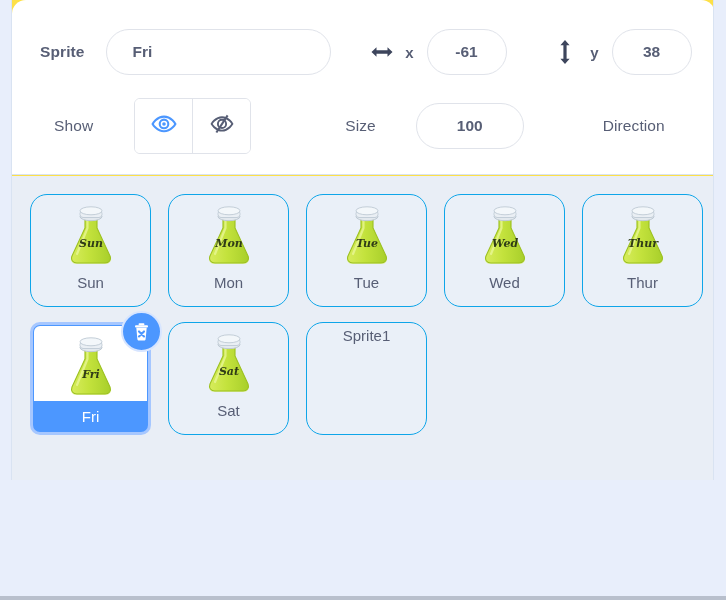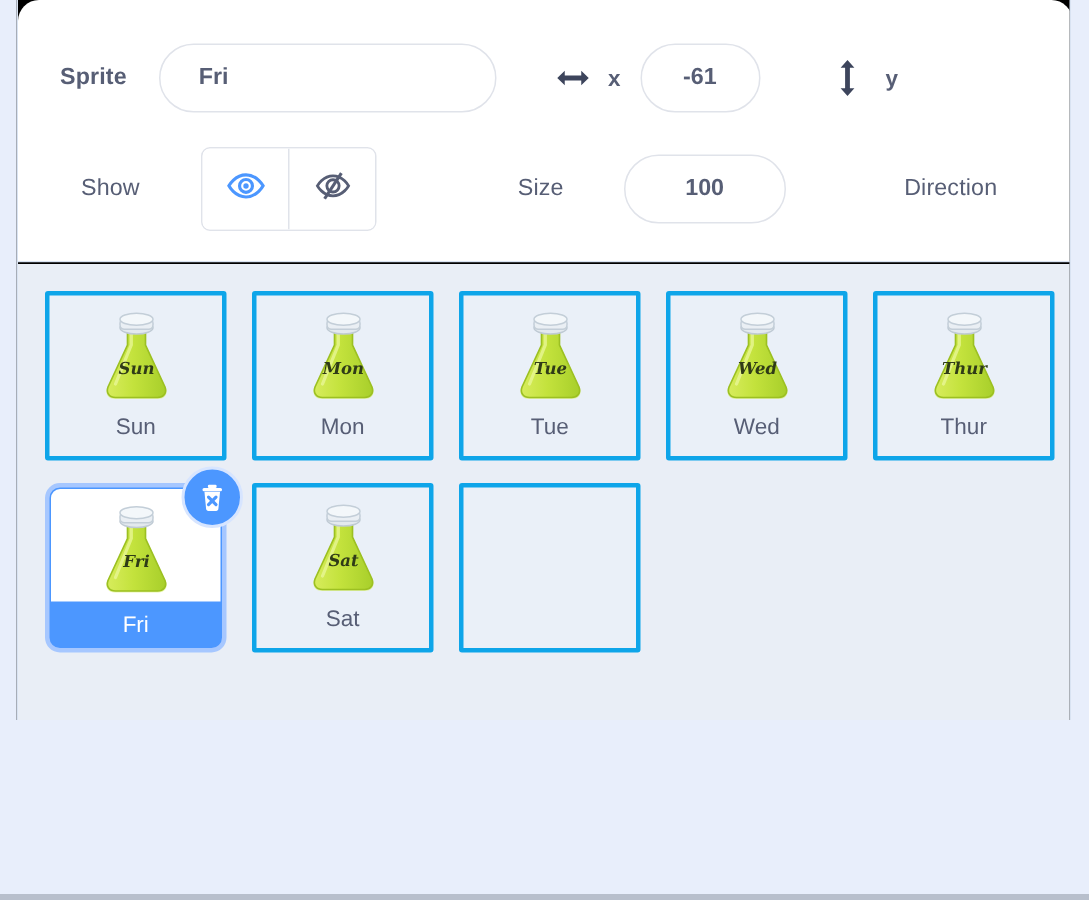--- a/index.html
+++ b/index.html
@@ -15,21 +15,21 @@
     position: relative;
   }
 
   
   #sprite-pane {
     position: absolute;
     left: 11px;
     top: 0;
     width: 703px;
     height: 480px;
-    background: #000000;
+    background: #fde047;
     border-left: 1px solid #d9e3f2;
     border-right: 1px solid #d9e3f2;
     box-sizing: border-box;
     overflow: hidden;
   }
 
   
   #sprite-info {
     position: absolute;
     left: 0;
@@ -138,22 +138,22 @@
     display: flex;
     flex-wrap: wrap;
     gap: 15px 17px;
     width: 680px;
   }
   .sprite-tile {
     position: relative;
     width: 121px;
     height: 113px;
     background: #ffffff00;
-    border: 3px solid #0ea5e9;
-    border-radius: 2px;
+    border: 1px solid #0ea5e9;
+    border-radius: 17px;
     display: flex;
     flex-direction: column;
     align-items: center;
     justify-content: flex-start;
     cursor: pointer;
     box-sizing: border-box;
     background: #eaf0f8;
   }
   .sprite-tile .thumb {
     width: 100%;
@@ -263,20 +263,21 @@
 
       <div style="width:45px"></div>
       <span class="axis-icon">
         <svg width="14" height="26" viewBox="0 0 14 26">
           <path d="M7 1 L11.6 6.2 L8.6 6.2 L8.6 19.8 L11.6 19.8 L7 25 L2.4 19.8 L5.4 19.8 L5.4 6.2 L2.4 6.2 Z" fill="#3d455c"></path>
         </svg>
       </span>
       <div style="width:10px"></div>
       <span class="axis-letter">y</span>
       <div style="width:10px"></div>
+      <div class="pill-input num-input">38</div>
     </div>
 
     <div class="info-row" id="row-2">
 
       <div style="width:30px"></div>
       <span class="field-label light">Show</span>
 
       <div style="width:17px"></div>
       <div class="show-toggle">
         <div class="show-btn">
@@ -513,20 +514,21 @@
     <ellipse cx="28" cy="16.5" rx="11" ry="4.2" fill="#e3e9ee" stroke="#bfcad4" stroke-width="1"></ellipse>
     <rect x="17" y="10.5" width="22" height="7" rx="3" fill="#eaeff4" stroke="#c3ced8" stroke-width="1"></rect>
     <ellipse cx="28" cy="10.8" rx="11" ry="4" fill="#f3f7fa" stroke="#c3ced8" stroke-width="1"></ellipse>
 
     <text x="28" y="47" font-family="'DejaVu Serif', serif" font-size="11" font-style="italic" font-weight="bold" fill="#2f3b17" text-anchor="middle">Sat</text>
   </svg>
           </div>
           <div class="tile-name">Sat</div>
         </div>
         <div class="sprite-tile">
+          <div class="tile-name">Sprite1</div>
         </div>
       </div>
 
     <div id="add-sprite-button">
       <span>
         <svg width="40" height="36" viewBox="0 0 40 36">
 
           <path d="M10.5 9.5 L9.2 2.6 L14.6 6.4 C16.2 5.8 18 5.5 19.8 5.5
                    C21.6 5.5 23.4 5.8 25 6.4 L30.4 2.6 L29.1 9.5
                    C31.3 11.6 32.6 14.3 32.6 17.3

